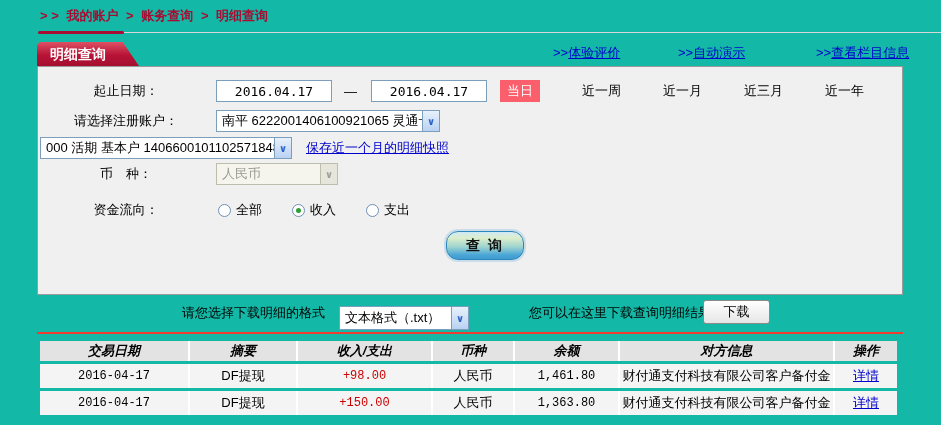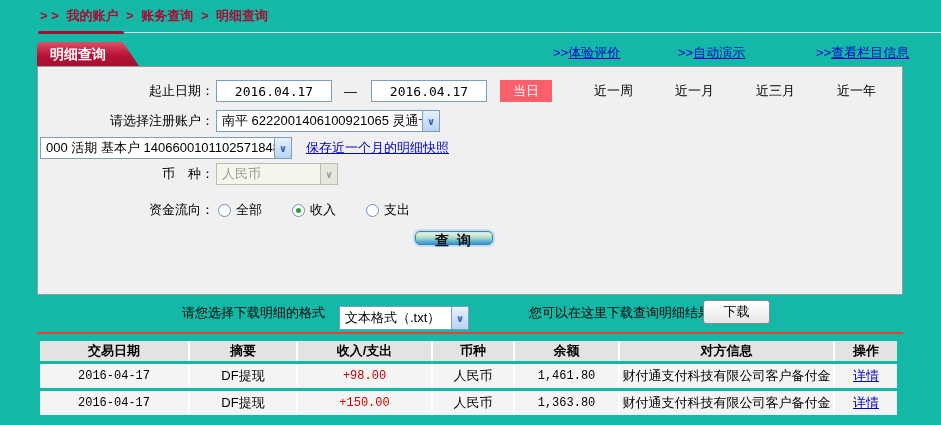--- a/index.html
+++ b/index.html
@@ -24,28 +24,28 @@
 
   
   .toplink { position:absolute; top:44px; color:#0000cc; font-size:13px; cursor:pointer; white-space:nowrap; }
   .toplink .lbl { text-decoration:underline; }
   #link-0 { left:553px; } #link-1 { left:678px; } #link-2 { left:816px; }
 
   
   .panel { position:absolute; left:37px; top:66px; width:866px; height:229px;
            background:#f0f0f0; border:1px solid #9a9a9a; }
   .frow { position:absolute; left:0; right:10px; display:flex; align-items:center; height:22px; }
-  .flabel { width:176px; text-align:right; flex:none; }
+  .flabel { width:176px; text-align:center; flex:none; }
   #row-date { top:13px; } #row-register { top:43px; } #row-sub { top:70px; }
   #row-currency { top:96px; } #row-flow { top:132px; }
 
   .tinput { width:116px; height:22px; border:1px solid #7b9ebd; background:#fff; text-align:center;
             font-family:"DejaVu Sans Mono",monospace; font-size:13px; color:#000; margin-left:2px; }
   .dash { margin:0 12px; }
-  .badge { margin-left:13px; background:#fa5f6b; color:#fff; padding:2px 13px; font-size:13px; cursor:pointer; }
+  .badge { margin-left:13px; background:#fa5f6b; color:#fff; padding:2px 7px; font-size:13px; cursor:pointer; }
   .quick { margin-left:42px; cursor:pointer;font-family:Liberation Serif, serif; }
 
   .sel { height:22px; border:1px solid #7b9ebd; background:#fff; display:flex; align-items:center;
          margin-left:2px; cursor:pointer; }
   .sel-text { flex:1; padding-left:5px; white-space:nowrap; overflow:hidden; }
   .sel-arrow { width:17px; align-self:stretch; border-left:1px solid #7b9ebd;
                background:linear-gradient(180deg,#e8f1fc,#b9d2f2); color:#2b62c8; font-size:10px; font-weight:bold;
                display:flex; align-items:center; justify-content:center; }
   .sel.disabled { border-color:#bdbdab; background:#f5f5ee; cursor:default; }
   .sel.disabled .sel-text { color:#9a9a90; }
@@ -55,42 +55,42 @@
   .ilink { color:#0000cc; text-decoration:underline; cursor:pointer; }
   #snapshot-link { margin-left:14px; }
 
   .radio-group { display:flex; align-items:center; margin-left:4px; }
   .radio { width:13px; height:13px; border-radius:50%; border:1px solid #6f8fba; background:#fff;
            display:inline-block; position:relative; margin-right:5px; flex:none; cursor:pointer; }
   .radio.checked::after { content:""; position:absolute; left:3px; top:3px; right:3px; bottom:3px;
            border-radius:50%; background:#2f9e33; }
   .radio-opt { display:flex; align-items:center; margin-right:30px; }
 
-  .query-btn { position:absolute; left:377px; top:164px; width:78px; height:14px;
-           border:1px solid #2f86bb; border-radius:5px; box-shadow:0 0 0 2px #c9dcea;
+  .query-btn { position:absolute; left:408px; top:164px; width:78px; height:29px;
+           border:1px solid #2f86bb; border-radius:12px; box-shadow:0 0 0 2px #c9dcea;
            background:linear-gradient(180deg,#cfe9f5 0%,#ddeecb 22%,#9ed4cf 55%,#4aa6d7 85%,#3e9bd0 100%);
            font-size:14px; font-weight:bold; color:#111; letter-spacing:2px; cursor:pointer;
            font-family:"Liberation Sans","DejaVu Sans",sans-serif; }
 
   
   .dl-row { position:absolute; left:0; top:299px; width:941px; height:27px; }
   .dl-label-1 { position:absolute; left:182px; top:5px; }
   .dl-sel { position:absolute; left:337px; top:7px; width:130px; height:24px; border:1px solid #7b9ebd;
             background:#fff; display:flex; align-items:center; cursor:pointer; }
   .dl-label-2 { position:absolute; left:529px; top:5px; }
   .dl-btn { position:absolute; left:703px; top:1px; width:67px; height:24px;
             border:1px solid #8a8a8a; border-radius:3px; background:linear-gradient(180deg,#ffffff,#e6e6e6);
             font-size:13px; color:#000; cursor:pointer; font-family:"Liberation Sans","DejaVu Sans",sans-serif; }
 
   .red-line { position:absolute; left:37px; top:332px; width:866px; height:2px; background:#ef3b30; }
 
   
   .results { position:absolute; left:40px; top:338px; width:857px;
              border-collapse:separate; border-spacing:0 3px; font-size:13px; }
-  .results th { background:#e3e3e3; height:20px; font-weight:bold; text-align:center; }
+  .results th { background:#e3e3e3; height:20px; font-weight:bold; text-align:center;font-style:italic; }
   .results td { background:#f4f4f4; height:24px; text-align:center; }
   .results th + th, .results td + td { border-left:2px solid #fff; }
   .num { font-family:Liberation Mono, monospace; font-size:12px; }
   .amount { color:#cc0000; }
 </style>
 </head>
 <body>
 
 <div class="page">
 

